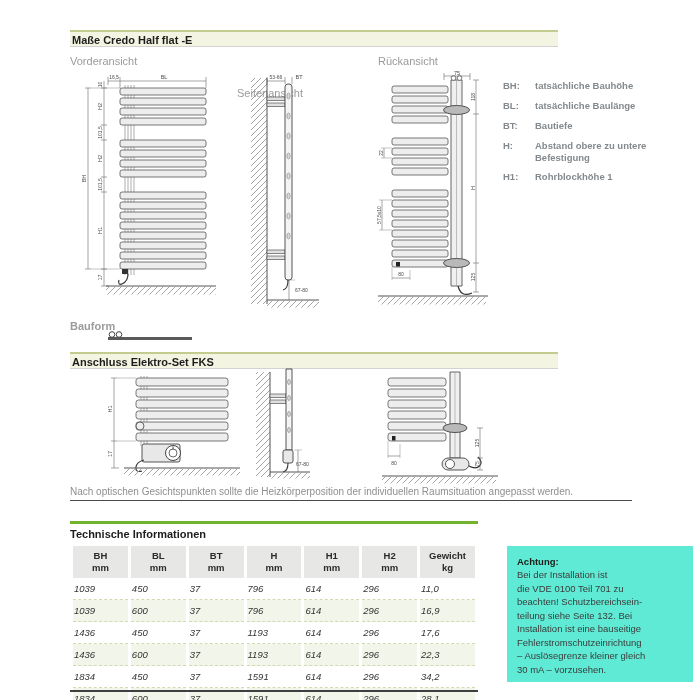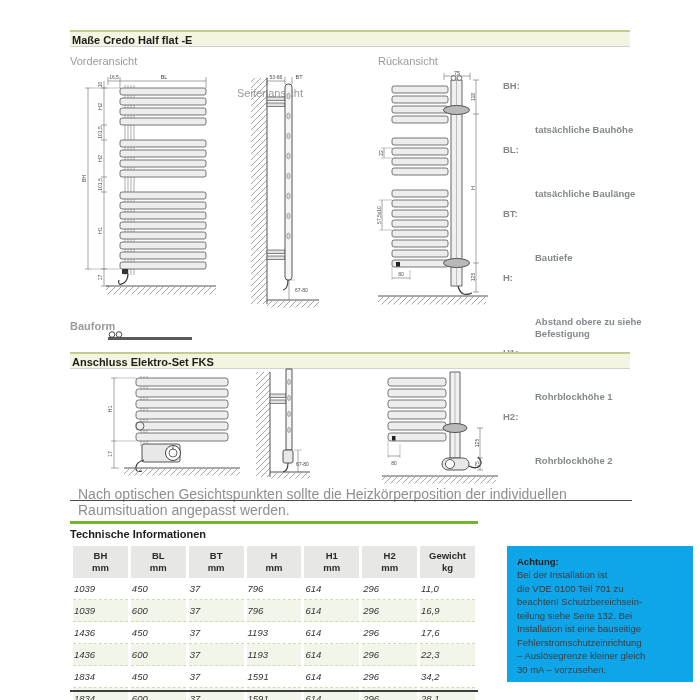--- a/index.html
+++ b/index.html
@@ -1,43 +1,43 @@
 <!DOCTYPE html>
 <html><head>
 <meta charset="utf-8">
 <style>
   html,body{margin:0;padding:0;background:#fff;}
   #page{position:relative;width:700px;height:700px;background:#ffffff;overflow:hidden;
         font-family:"Liberation Sans",sans-serif;color:#2b2b2b;}
   .abs{position:absolute;}
   
-  .band{position:absolute;left:70px;width:560px;height:17px;background:#f4f4e3;
+  .band{position:absolute;left:70px;width:488px;height:17px;background:#f4f4e3;
         border-top:2px solid #c3cc8e;border-bottom:1px solid #d2d2d2;
         font-size:11px;font-weight:bold;color:#1d1d1b;line-height:16px;padding-left:2px;box-sizing:border-box;}
   .view-title{position:absolute;font-size:11px;color:#9b9b9b;text-align:left;}
   
   .legend{position:absolute;left:503px;top:80px;width:192px;font-size:9.5px;color:#84898d;font-weight:bold;}
   .legend-row{display:flex;margin-bottom:8px;line-height:1.25;}
   .legend-abbr{width:32px;flex:0 0 32px;}
-  .legend-text{width:130px;margin-top:44px;}
-  
-  .note{position:absolute;left:78px;top:486px;width:560px;font-size:14px;color:#8f8f8f;}
+  .legend-text{width:130px;}
+  
+  .note{position:absolute;left:70px;top:486px;width:560px;font-size:10px;color:#8f8f8f;}
   .rule-dark{position:absolute;left:70px;top:500px;width:562px;height:0;border-top:1.5px solid #4a4a4a;}
   .green-line{position:absolute;left:70px;top:521px;width:408px;height:3px;background:#72b42c;}
   .table-title{position:absolute;left:70px;top:528px;font-size:11px;font-weight:bold;color:#1d1d1b;}
   
   .tech-table{position:absolute;left:70px;top:546px;width:408px;border-collapse:separate;border-spacing:3px 0;
               font-size:9.5px;table-layout:fixed;}
   .tech-table th{background:#e7e7e6;font-weight:bold;color:#2a2a2a;height:28px;padding:2px 0;line-height:1.25;}
   .tech-table td{height:19px;color:#333;border-bottom:1px dashed #cfdcb0;font-style:italic;}
   .tech-table tr.alt td{background:#f2f5e9;}
   .tech-table tr:last-child td{border-bottom:none;}
   .table-bottom{position:absolute;left:70px;top:690px;width:408px;height:0;border-top:2.5px solid #3f3f3f;}
   
-  .warning{position:absolute;left:507px;top:546px;width:186px;height:136px;background:#0ea5e9;
+  .warning{position:absolute;left:507px;top:546px;width:186px;height:136px;background:#5eead4;
            font-size:9.5px;color:#3c3c3c;padding:9px 10px;box-sizing:border-box;line-height:1.42;}
   .warning-title{font-weight:bold;color:#1d1d1b;}
   
   svg{overflow:visible;}
   .dim{font-size:5.5px;fill:#4a4a4a;}
   .dim-s{font-size:5px;fill:#4a4a4a;}
   line,path,rect,ellipse,circle{vector-effect:non-scaling-stroke;}
 </style>
 </head>
 <body>
@@ -238,29 +238,25 @@
       <div class="legend-row">
         <span class="legend-abbr">BL:</span>
         <span class="legend-text">tatsächliche Baulänge</span>
       </div>
       <div class="legend-row">
         <span class="legend-abbr">BT:</span>
         <span class="legend-text">Bautiefe</span>
       </div>
       <div class="legend-row">
         <span class="legend-abbr">H:</span>
-        <span class="legend-text">Abstand obere zu siehe Befestigung</span>
+        <span class="legend-text">Abstand obere zu untere Befestigung</span>
       </div>
       <div class="legend-row">
         <span class="legend-abbr">H1:</span>
         <span class="legend-text">Rohrblockhöhe 1</span>
-      </div>
-      <div class="legend-row">
-        <span class="legend-abbr">H2:</span>
-        <span class="legend-text">Rohrblockhöhe 2</span>
       </div>
     </div>
 
   <div class="band" style="top:352px;">
     <span>Anschluss Elektro-Set FKS</span>
   </div>
 
   <svg class="abs" style="left:100px;top:372px;" width="145" height="108" viewBox="0 0 145 108">
     <g stroke="#8a8a8a" stroke-width="0.7">
       <line x1="41" y1="4" x2="41" y2="74"></line>

